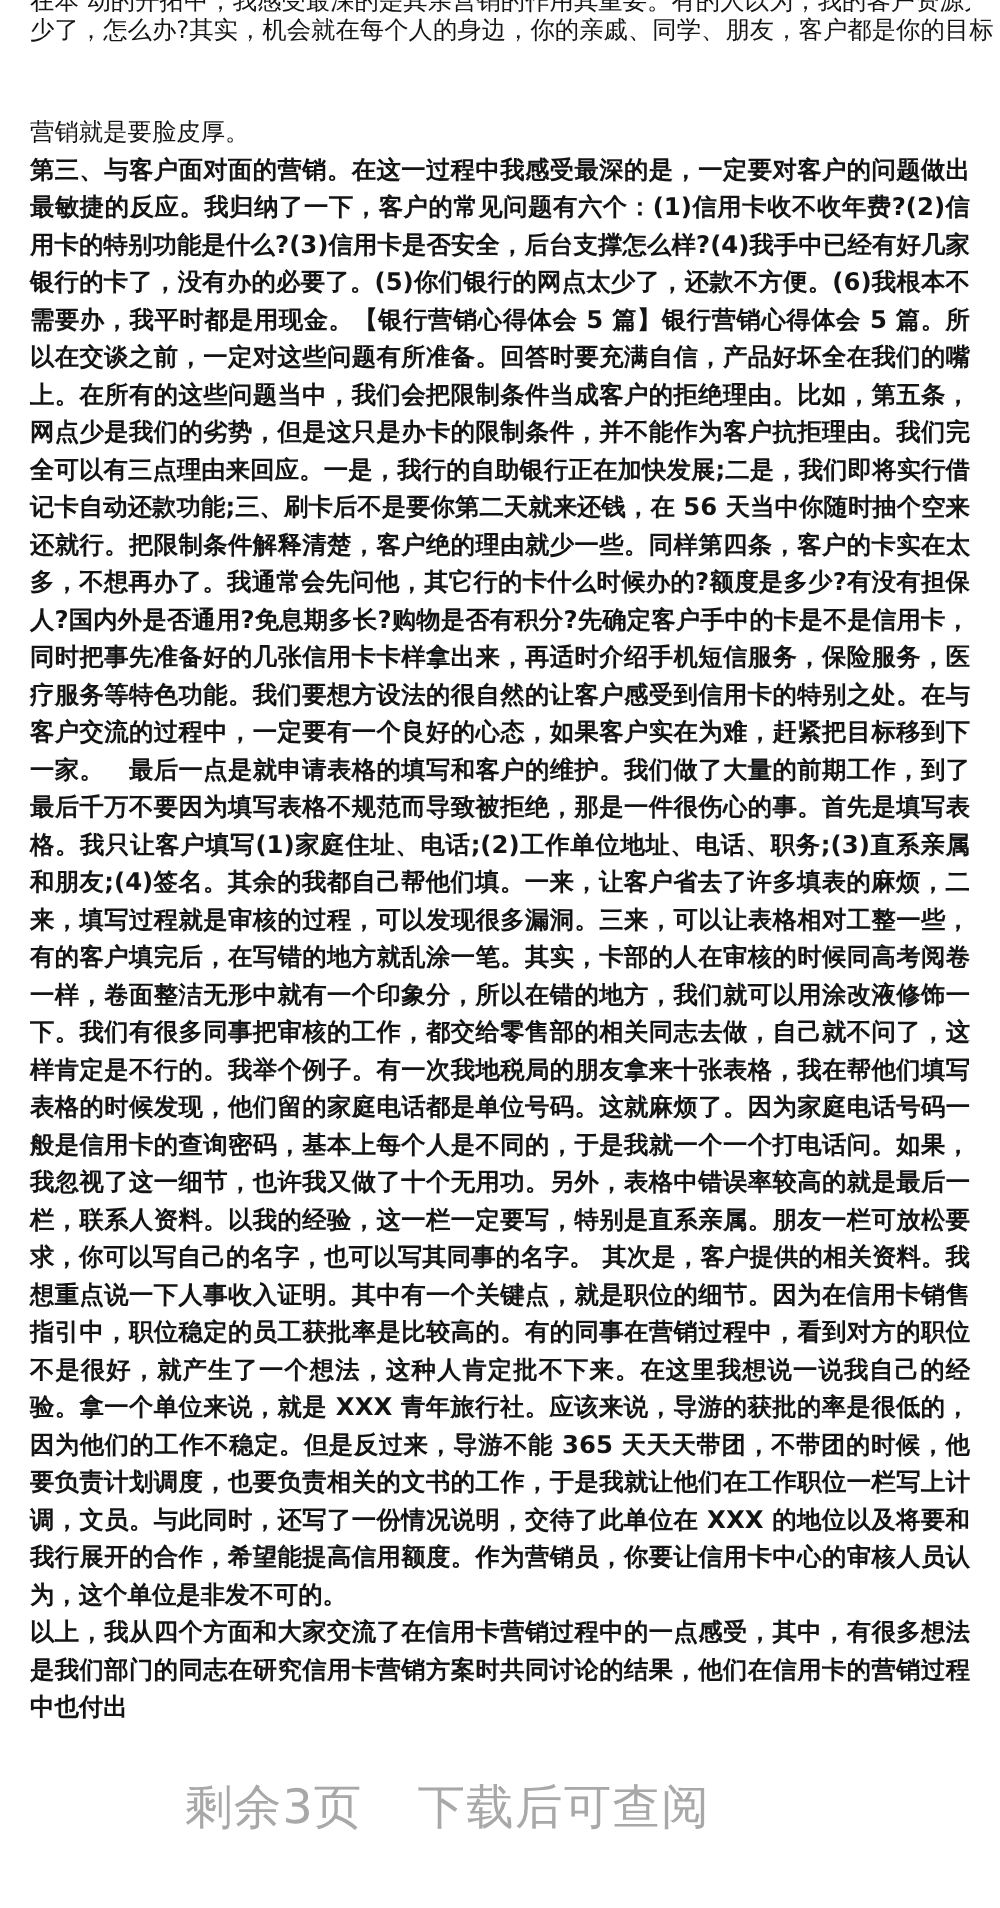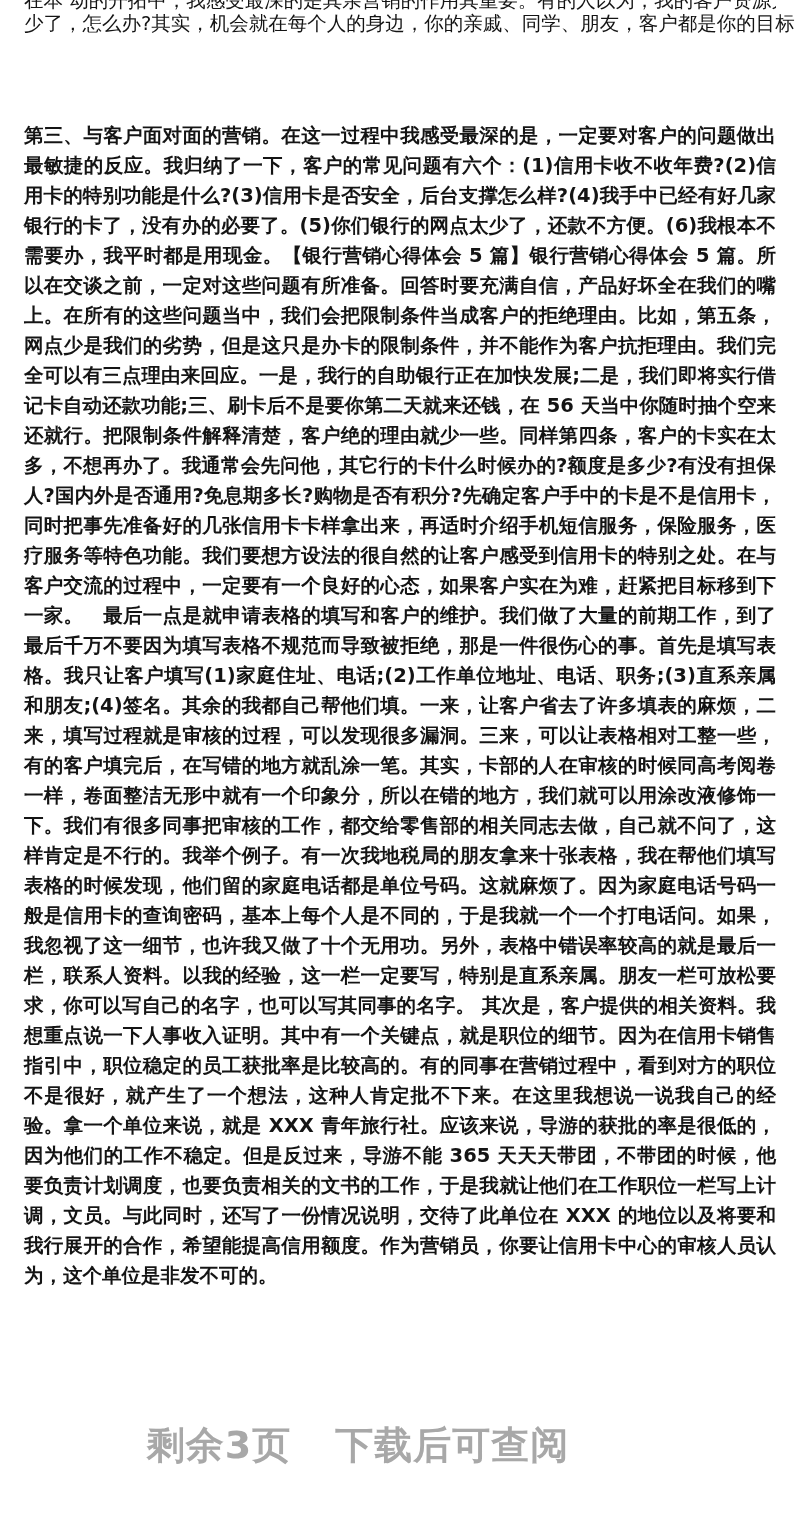--- a/index.html
+++ b/index.html
@@ -9,34 +9,36 @@
   .cut-line { position: absolute; left: 24px; top: -12px; width: 752px; height: 26px;
               font-size: 19.5px; line-height: 26px; white-space: nowrap; overflow: hidden; color: #141414; }
   .line2 { position: absolute; left: 24px; top: 9px; width: 760px; font-size: 19.5px; line-height: 30px; white-space: nowrap; }
   .para { position: absolute; left: 24px; width: 752px; font-size: 19.5px; line-height: 30px;
           text-align: justify; word-break: break-all; }
   .p-short { top: 91px; }
   .p-third { top: 121px; font-weight: bold; }
   .watermark { position: absolute; pointer-events: none; color: rgba(180,180,180,0.10);
                font-size: 70px; font-weight: bold; transform: rotate(-45deg); white-space: nowrap; }
   .more-banner { position: absolute; left: 0; top: 1420px; width: 716px; text-align: center;
-                 font-family: "DejaVu Sans", sans-serif; font-weight: bold; font-size: 38px;
+                 font-family: "DejaVu Sans", sans-serif; font-weight: normal; font-size: 38px;
                  color: #a8a8a8; letter-spacing: 1px; }
   .more-banner span { display: inline-block; }
   .gap { width: 44px; }
 </style>
 </head>
 <body>
 
 <div class="page">
   <div class="cut-line">在本 动的开拓中，我感受最深的是其亲营销的作用其重要。有的人以为，我的客户资源太</div>
   <div class="line2">少了，怎么办?其实，机会就在每个人的身边，你的亲戚、同学、朋友，客户都是你的目标，</div>
 
+  <div class="para p-short">营销就是要脸皮厚。</div>
   <div class="para p-third">
     <div>第三、与客户面对面的营销。在这一过程中我感受最深的是，一定要对客户的问题做出最敏捷的反应。我归纳了一下，客户的常见问题有六个：(1)信用卡收不收年费?(2)信用卡的特别功能是什么?(3)信用卡是否安全，后台支撑怎么样?(4)我手中已经有好几家银行的卡了，没有办的必要了。(5)你们银行的网点太少了，还款不方便。(6)我根本不需要办，我平时都是用现金。【银行营销心得体会 5 篇】银行营销心得体会 5 篇。所以在交谈之前，一定对这些问题有所准备。回答时要充满自信，产品好坏全在我们的嘴上。在所有的这些问题当中，我们会把限制条件当成客户的拒绝理由。比如，第五条，网点少是我们的劣势，但是这只是办卡的限制条件，并不能作为客户抗拒理由。我们完全可以有三点理由来回应。一是，我行的自助银行正在加快发展;二是，我们即将实行借记卡自动还款功能;三、刷卡后不是要你第二天就来还钱，在 56 天当中你随时抽个空来还就行。把限制条件解释清楚，客户绝的理由就少一些。同样第四条，客户的卡实在太多，不想再办了。我通常会先问他，其它行的卡什么时候办的?额度是多少?有没有担保人?国内外是否通用?免息期多长?购物是否有积分?先确定客户手中的卡是不是信用卡，同时把事先准备好的几张信用卡卡样拿出来，再适时介绍手机短信服务，保险服务，医疗服务等特色功能。我们要想方设法的很自然的让客户感受到信用卡的特别之处。在与客户交流的过程中，一定要有一个良好的心态，如果客户实在为难，赶紧把目标移到下一家。　最后一点是就申请表格的填写和客户的维护。我们做了大量的前期工作，到了最后千万不要因为填写表格不规范而导致被拒绝，那是一件很伤心的事。首先是填写表格。我只让客户填写(1)家庭住址、电话;(2)工作单位地址、电话、职务;(3)直系亲属和朋友;(4)签名。其余的我都自己帮他们填。一来，让客户省去了许多填表的麻烦，二来，填写过程就是审核的过程，可以发现很多漏洞。三来，可以让表格相对工整一些，有的客户填完后，在写错的地方就乱涂一笔。其实，卡部的人在审核的时候同高考阅卷一样，卷面整洁无形中就有一个印象分，所以在错的地方，我们就可以用涂改液修饰一下。我们有很多同事把审核的工作，都交给零售部的相关同志去做，自己就不问了，这样肯定是不行的。我举个例子。有一次我地税局的朋友拿来十张表格，我在帮他们填写表格的时候发现，他们留的家庭电话都是单位号码。这就麻烦了。因为家庭电话号码一般是信用卡的查询密码，基本上每个人是不同的，于是我就一个一个打电话问。如果，我忽视了这一细节，也许我又做了十个无用功。另外，表格中错误率较高的就是最后一栏，联系人资料。以我的经验，这一栏一定要写，特别是直系亲属。朋友一栏可放松要求，你可以写自己的名字，也可以写其同事的名字。 其次是，客户提供的相关资料。我想重点说一下人事收入证明。其中有一个关键点，就是职位的细节。因为在信用卡销售指引中，职位稳定的员工获批率是比较高的。有的同事在营销过程中，看到对方的职位不是很好，就产生了一个想法，这种人肯定批不下来。在这里我想说一说我自己的经验。拿一个单位来说，就是 XXX 青年旅行社。应该来说，导游的获批的率是很低的，因为他们的工作不稳定。但是反过来，导游不能 365 天天天带团，不带团的时候，他要负责计划调度，也要负责相关的文书的工作，于是我就让他们在工作职位一栏写上计调，文员。与此同时，还写了一份情况说明，交待了此单位在 XXX 的地位以及将要和我行展开的合作，希望能提高信用额度。作为营销员，你要让信用卡中心的审核人员认为，这个单位是非发不可的。</div>
+    <div>以上，我从四个方面和大家交流了在信用卡营销过程中的一点感受，其中，有很多想法是我们部门的同志在研究信用卡营销方案时共同讨论的结果，他们在信用卡的营销过程中也付出</div>
   </div>
 
   <div class="watermark" style="left:220px; top:600px;">&nbsp;</div>
 
   <div class="more-banner">
     <span>剩余3页</span><span class="gap"></span><span>下载后可查阅</span>
   </div>
 </div>
 
 </body></html>

